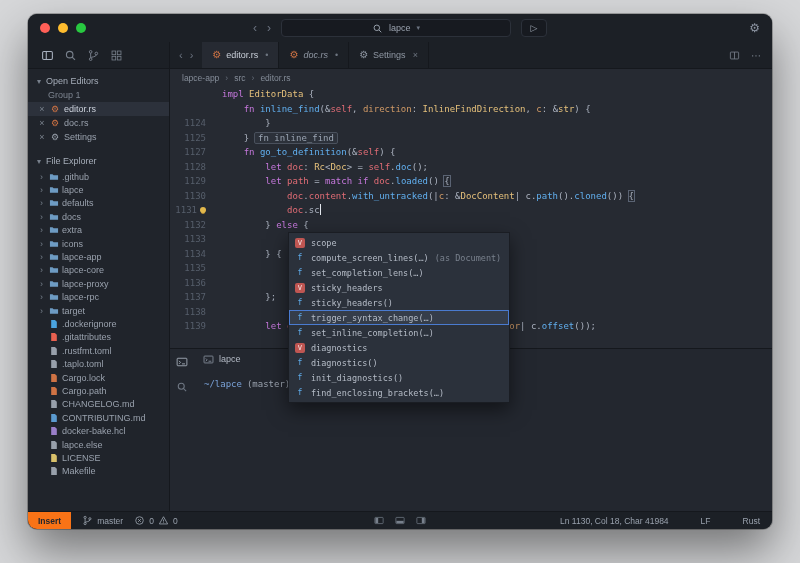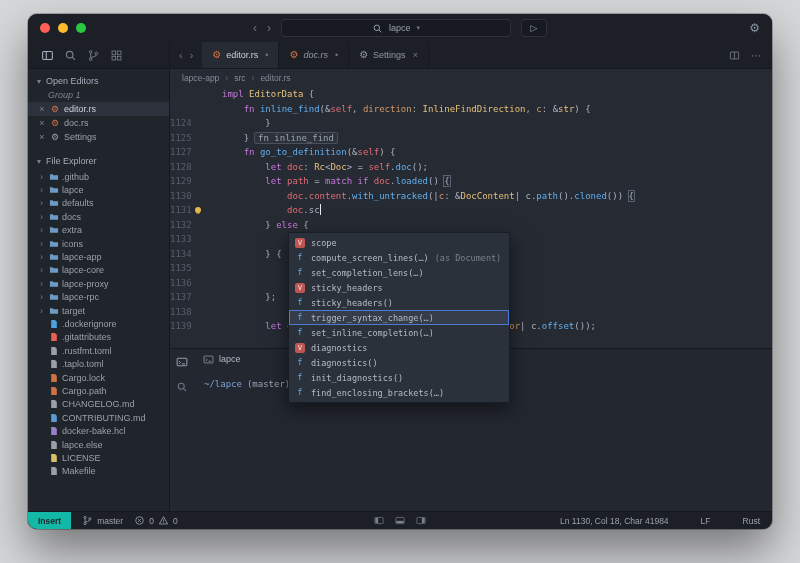--- a/index.html
+++ b/index.html
@@ -42,42 +42,42 @@
   .strip-right svg{ width:12px; height:12px; display:block; }
   .strip-right .moreg{ font-size:10px; }
 
   
   .main{ flex:1; min-height:0; display:flex; position:relative; }
 
   
   .sidebar{ width:142px; flex:none; background:#20242b; border-right:1px solid #15181d; font-size:9px; color:#99a1ad; overflow:hidden; padding-top:4px; }
   .sect-h{ display:flex; align-items:center; gap:5px; height:16px; padding-left:9px; color:#a5adb9; }
   .sect-h .chev{ color:#78808c; font-size:8px; }
-  .group-l{ height:13px; line-height:13px; padding-left:20px; color:#7d8591;font-style:italic; }
+  .group-l{ height:13px; line-height:13px; padding-left:20px; color:#7d8591; }
   .oer{ display:flex; align-items:center; gap:5px; height:14px; padding-left:10px; }
   .oer.on{ background:#2c313b; color:#ccd2dc; }
   .oex{ color:#78808c; width:8px; text-align:center; }
   .oer .ic{ font-size:9px; line-height:1; }
   .sect-gap{ height:9px; }
   .tree{ margin-top:1px; }
   .trow{ display:flex; align-items:center; height:13.4px; padding-left:12px; white-space:nowrap; }
   .tch{ width:9px; color:#78808c; font-size:9px; flex:none; }
   .tic{ width:13px; flex:none; }
   .tic svg{ width:10px; height:10px; display:block; }
   .tlab{ overflow:hidden; text-overflow:ellipsis; }
 
   
   .editorcol{ flex:1; min-width:0; display:flex; flex-direction:column; background:#262a32; position:relative; }
   .breadcrumb{ height:18px; flex:none; display:flex; align-items:center; gap:6px; padding-left:12px; font-size:8.5px; color:#848c98; }
   .bit{ }
   .bsep{ color:#666e7a; }
 
   .code{ flex:1; min-height:0; overflow:hidden; font-family:"DejaVu Sans Mono","Liberation Mono",monospace; font-size:9px; }
   .cl{ display:flex; height:14.5px; line-height:14.5px; white-space:pre; }
-  .g{ width:44px; flex:none; display:flex; align-items:center; gap:3px; padding-right:8px; color:#565e6b; }
+  .g{ width:44px; flex:none; display:flex; justify-content:flex-end; align-items:center; gap:3px; padding-right:8px; color:#565e6b; }
   .bulb{ width:6px; height:6px; border-radius:50%; background:#e2b84c; box-shadow:0 2px 0 -1px #b98f35; }
   .t{ padding-left:8px; }
   .fold{ border:1px solid #4a515d; background:#2c313a; border-radius:2px; padding:0 3px; margin-left:5px; color:#9aa4b2 !important; }
   .brk{ outline:1px solid #5a6373; }
   .caret{ display:inline-block; width:1.2px; height:11px; background:#e3e7ee; vertical-align:-2px; }
 
   
   .popup{ position:absolute; left:118px; top:163px; width:222px; z-index:6;
     background:#2b313b; border:1px solid #1a1d23; box-shadow:0 7px 18px rgba(0,0,0,.5);
     padding:2px 0; font-family:"DejaVu Sans Mono","Liberation Mono",monospace; font-size:8.5px; }
@@ -95,21 +95,21 @@
   .tsi.on{ color:#a3abb8; }
   .term-main{ flex:1; min-width:0; }
   .term-tabs{ height:20px; display:flex; align-items:center; }
   .term-tab{ display:flex; align-items:center; gap:5px; padding:0 9px; height:100%; color:#b3bac5; font-size:9px; }
   .term-tab svg{ width:11px; height:11px; display:block; color:#8b93a0; }
   .term-body{ padding:10px 0 0 10px; font-family:"DejaVu Sans Mono","Liberation Mono",monospace; font-size:9px; }
   .tpath{ color:#7aa2d8; } .tbranch{ color:#9aa2ae; margin-left:5px; }
 
   
   .statusbar{ height:18px; flex:none; background:#1c2026; border-top:1px solid #15181d; display:flex; align-items:center; font-size:8.5px; color:#99a1ad; position:relative; }
-  .mode{ height:100%; display:flex; align-items:center; padding:0 10px; background:#14b8a6; color:#22262d; font-weight:bold; }
+  .mode{ height:100%; display:flex; align-items:center; padding:0 10px; background:#f97316; color:#22262d; font-weight:bold; }
   .sb-item{ display:flex; align-items:center; gap:4px; margin-left:11px; }
   .sb-item svg{ width:10px; height:10px; display:block; }
   .sb-center{ position:absolute; left:50%; transform:translateX(-50%); display:flex; gap:10px; align-items:center; color:#78808c; }
   .sbt svg{ width:11px; height:11px; display:block; }
   .sb-right{ margin-left:auto; display:flex; gap:32px; padding-right:12px; align-items:center; }
   .ic{ display:inline-flex; align-items:center; justify-content:center; }
   .ic svg{ width:11px; height:11px; display:block; }
 </style>
 </head>
 <body>

